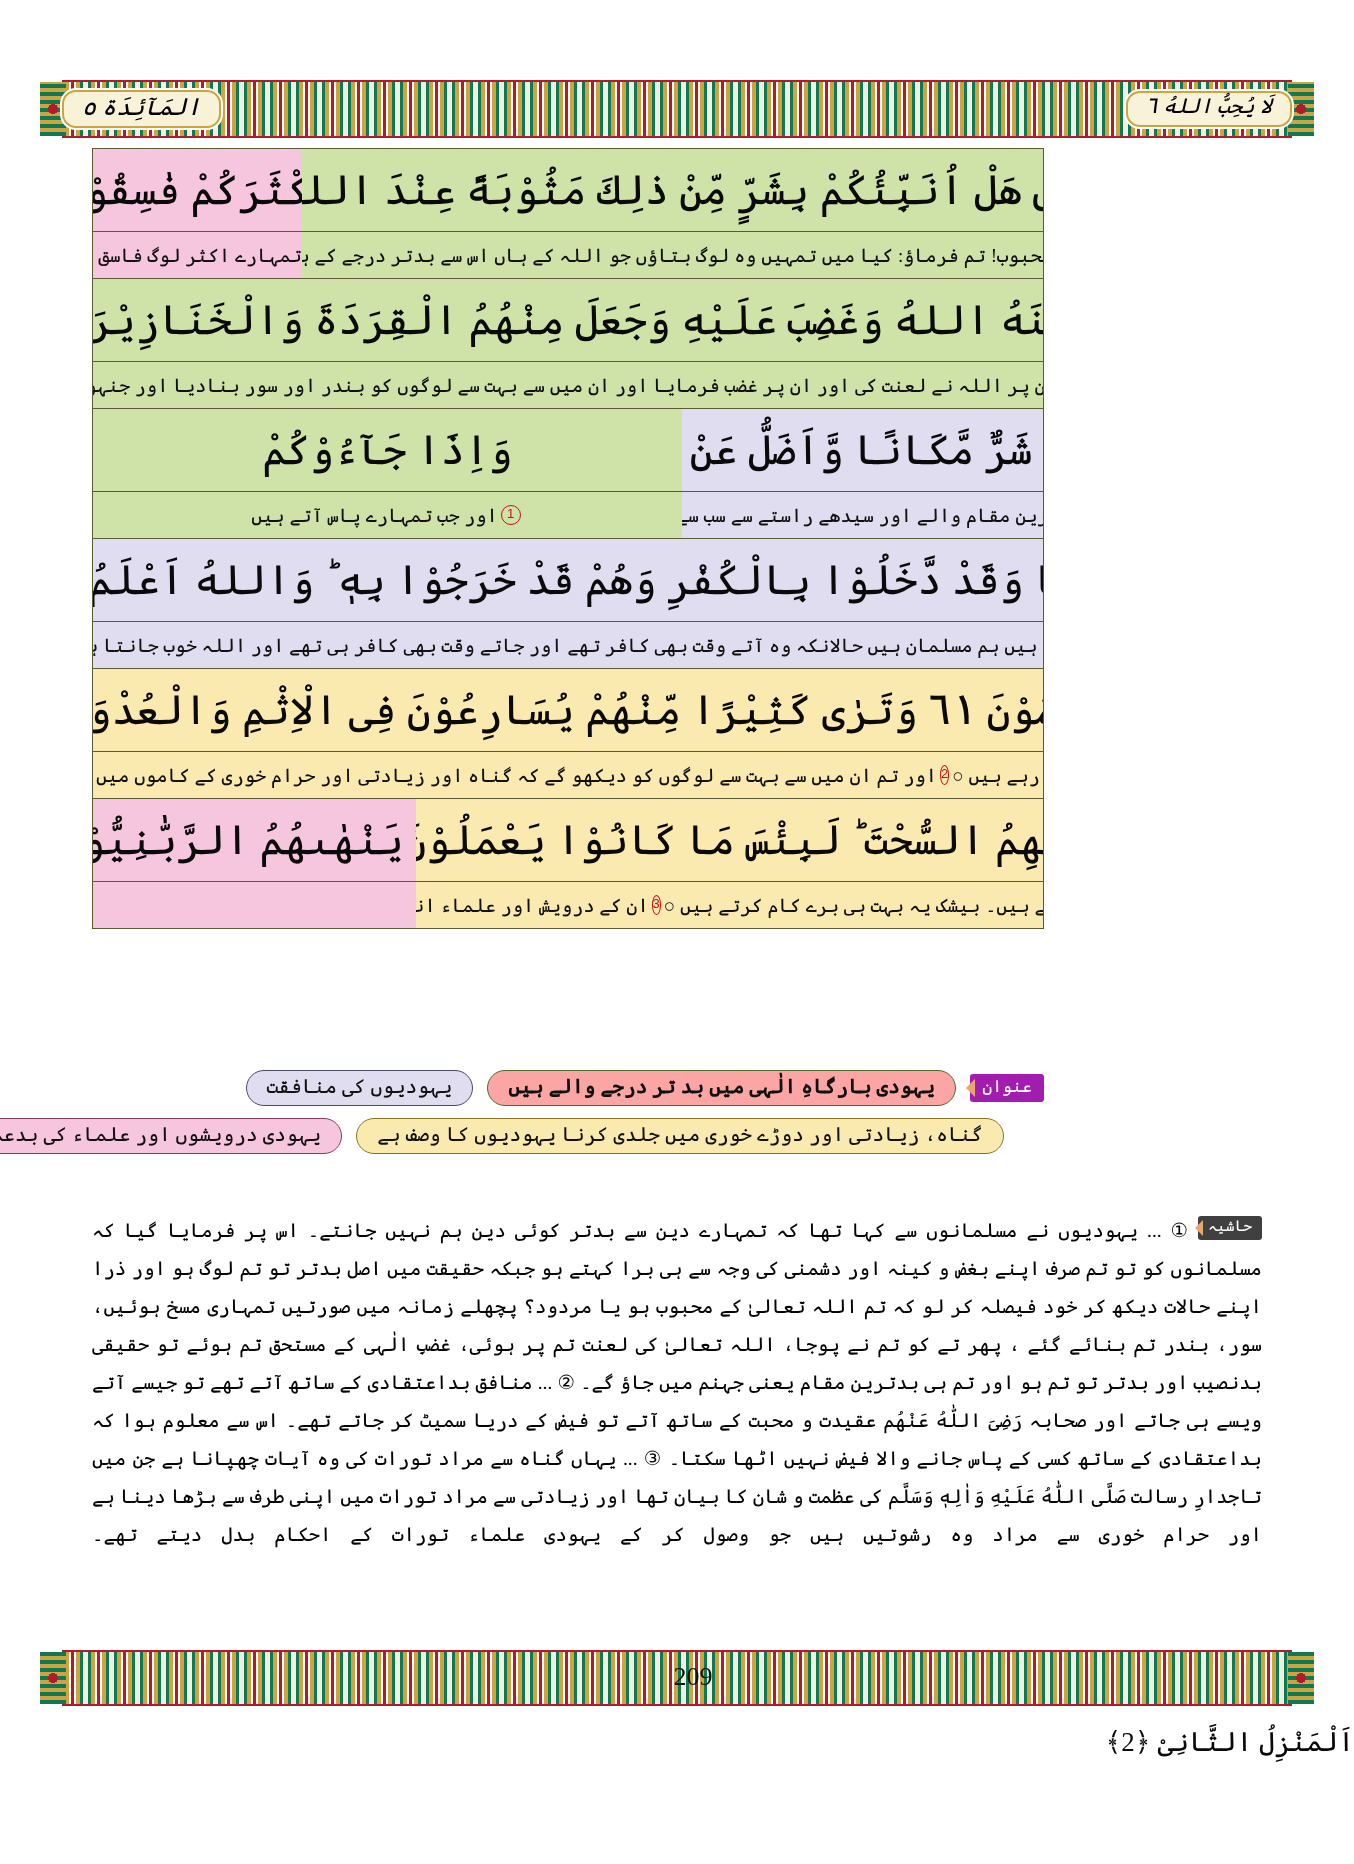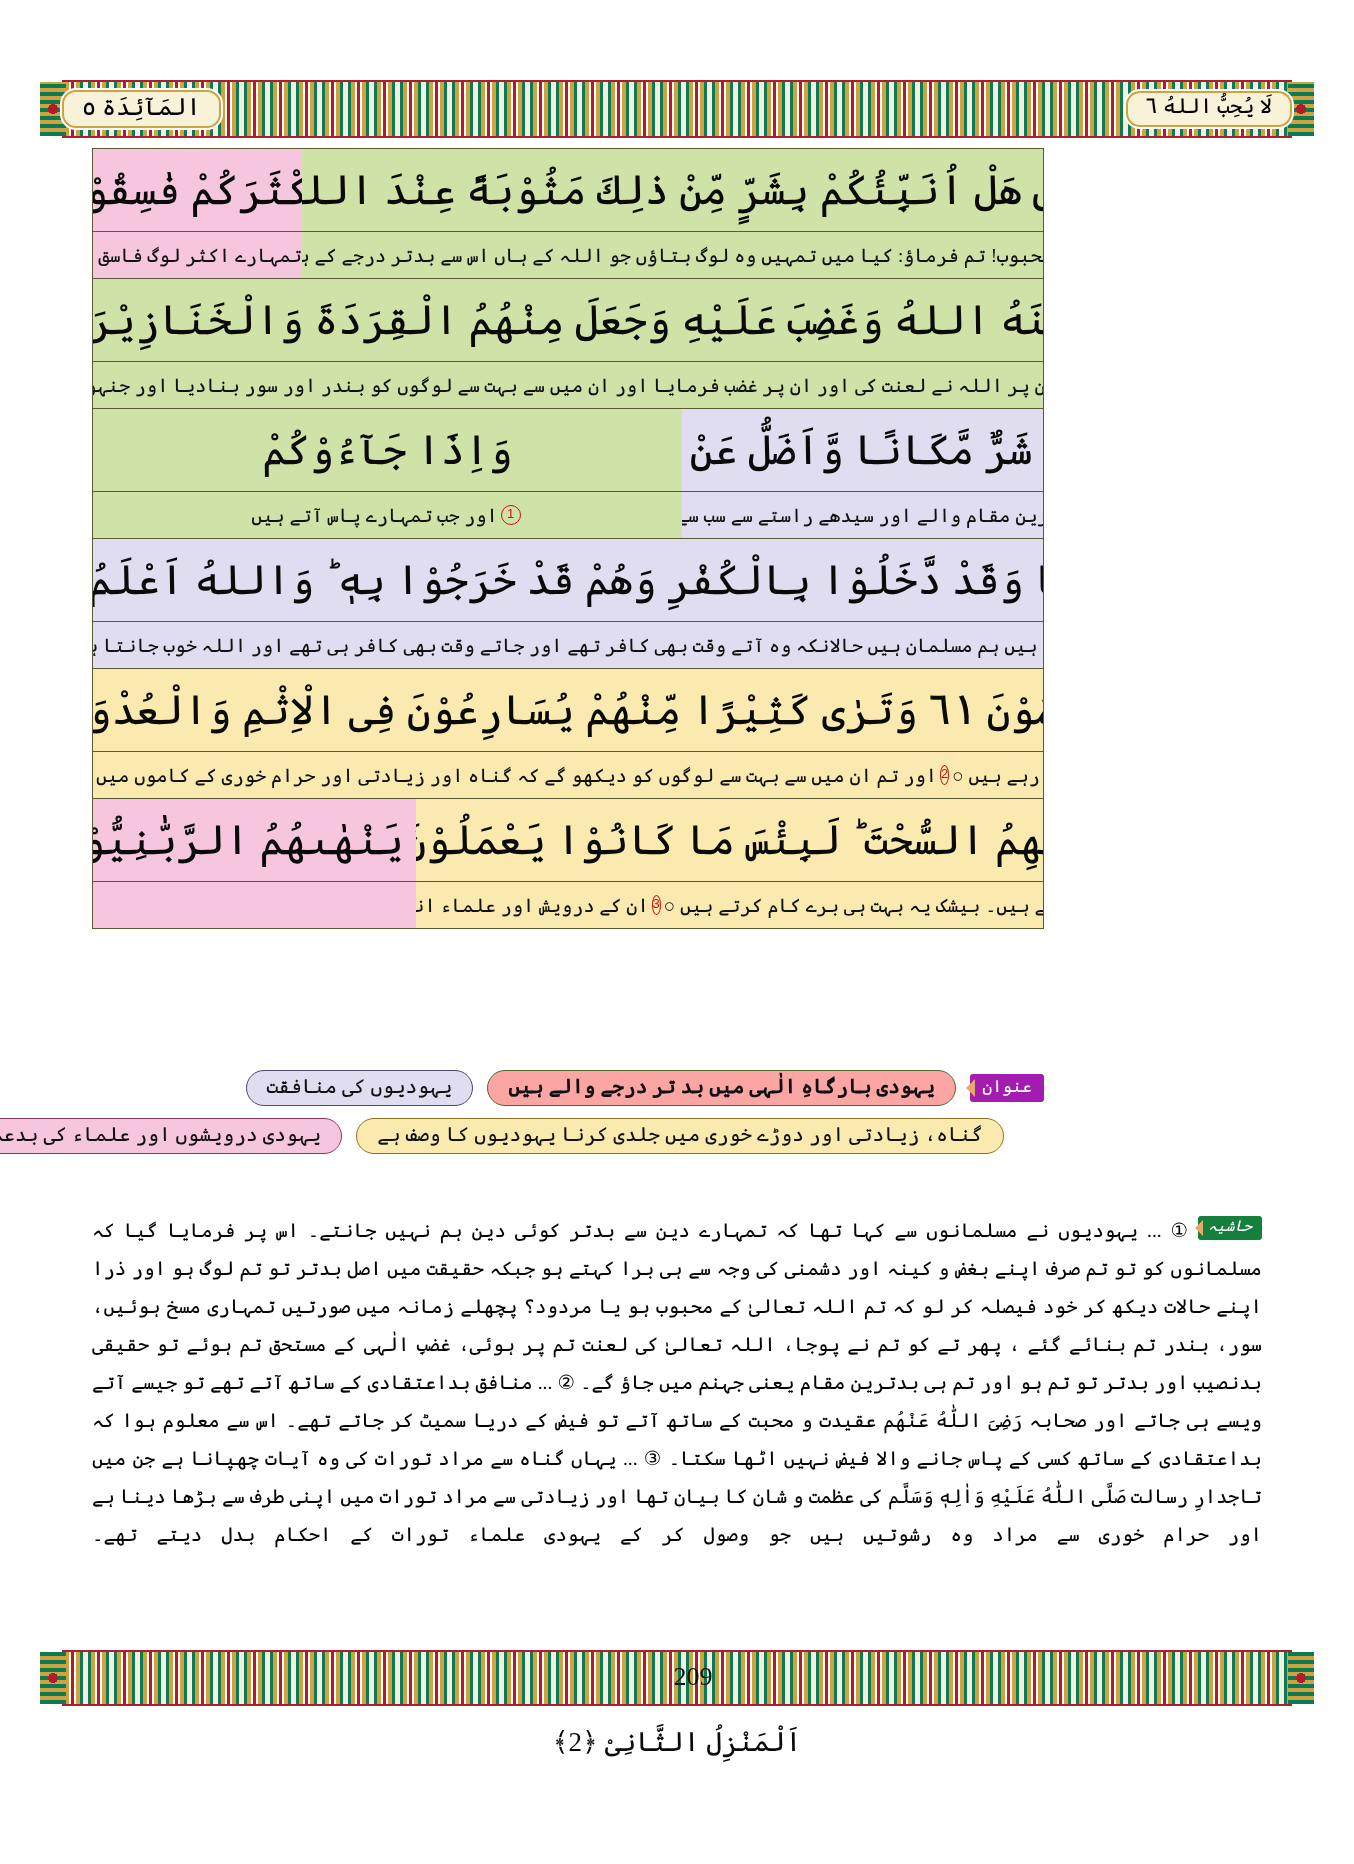--- a/index.html
+++ b/index.html
@@ -68,20 +68,21 @@
     border: 2px solid #cfa33f;
     border-radius: 14px;
     padding: 2px 18px 6px 18px;
     font-size: 24px;
     color: #000;
     line-height: 1.1;
     white-space: nowrap;
     position: relative;
     z-index: 3;
     box-shadow: 0 0 0 2px #ffffff;
+    font-style: italic;
   }
   .cartouche-surah { margin-right: 90px; }
   .cartouche-juz   { margin-left: 100px; font-size: 21px; }
 
   
   .mushaf {
     position: absolute;
     left: 92px;
     top: 148px;
     width: 952px;
@@ -198,31 +199,30 @@
 
   
   .hashiya {
     position: absolute;
     left: 92px;
     top: 1212px;
     width: 1170px;
     direction: rtl;
   }
   .badge-hashiya {
-    background: #15803d;
+    background: #404040;
     color: #ffffff;
     font-size: 15px;
     padding: 3px 10px 6px 10px;
     border-radius: 3px;
     white-space: nowrap;
     line-height: 1;
     position: relative;
     float: right;
     margin: 4px 0 2px 10px;
-    font-style: italic;
   }
   .badge-hashiya::before {
     content: "";
     position: absolute;
     left: -11px; top: 50%;
     transform: translateY(-50%);
     width: 0; height: 0;
     border: 8px solid transparent;
     border-right-color: #e8a86b;
   }
@@ -245,21 +245,21 @@
     font-size: 26px;
     color: #111;
     font-family: "Liberation Serif", serif;
     z-index: 5;
     padding-left: 32px;
   }
   .manzil {
     position: absolute;
     left: 0; right: 0;
     top: 1726px;
-    text-align: center;
+    text-align: right;
     font-size: 27px;
     color: #0a0a0a;
     direction: rtl;
   }
 </style>
 </head>
 <body>
 
 <div class="page">
 

